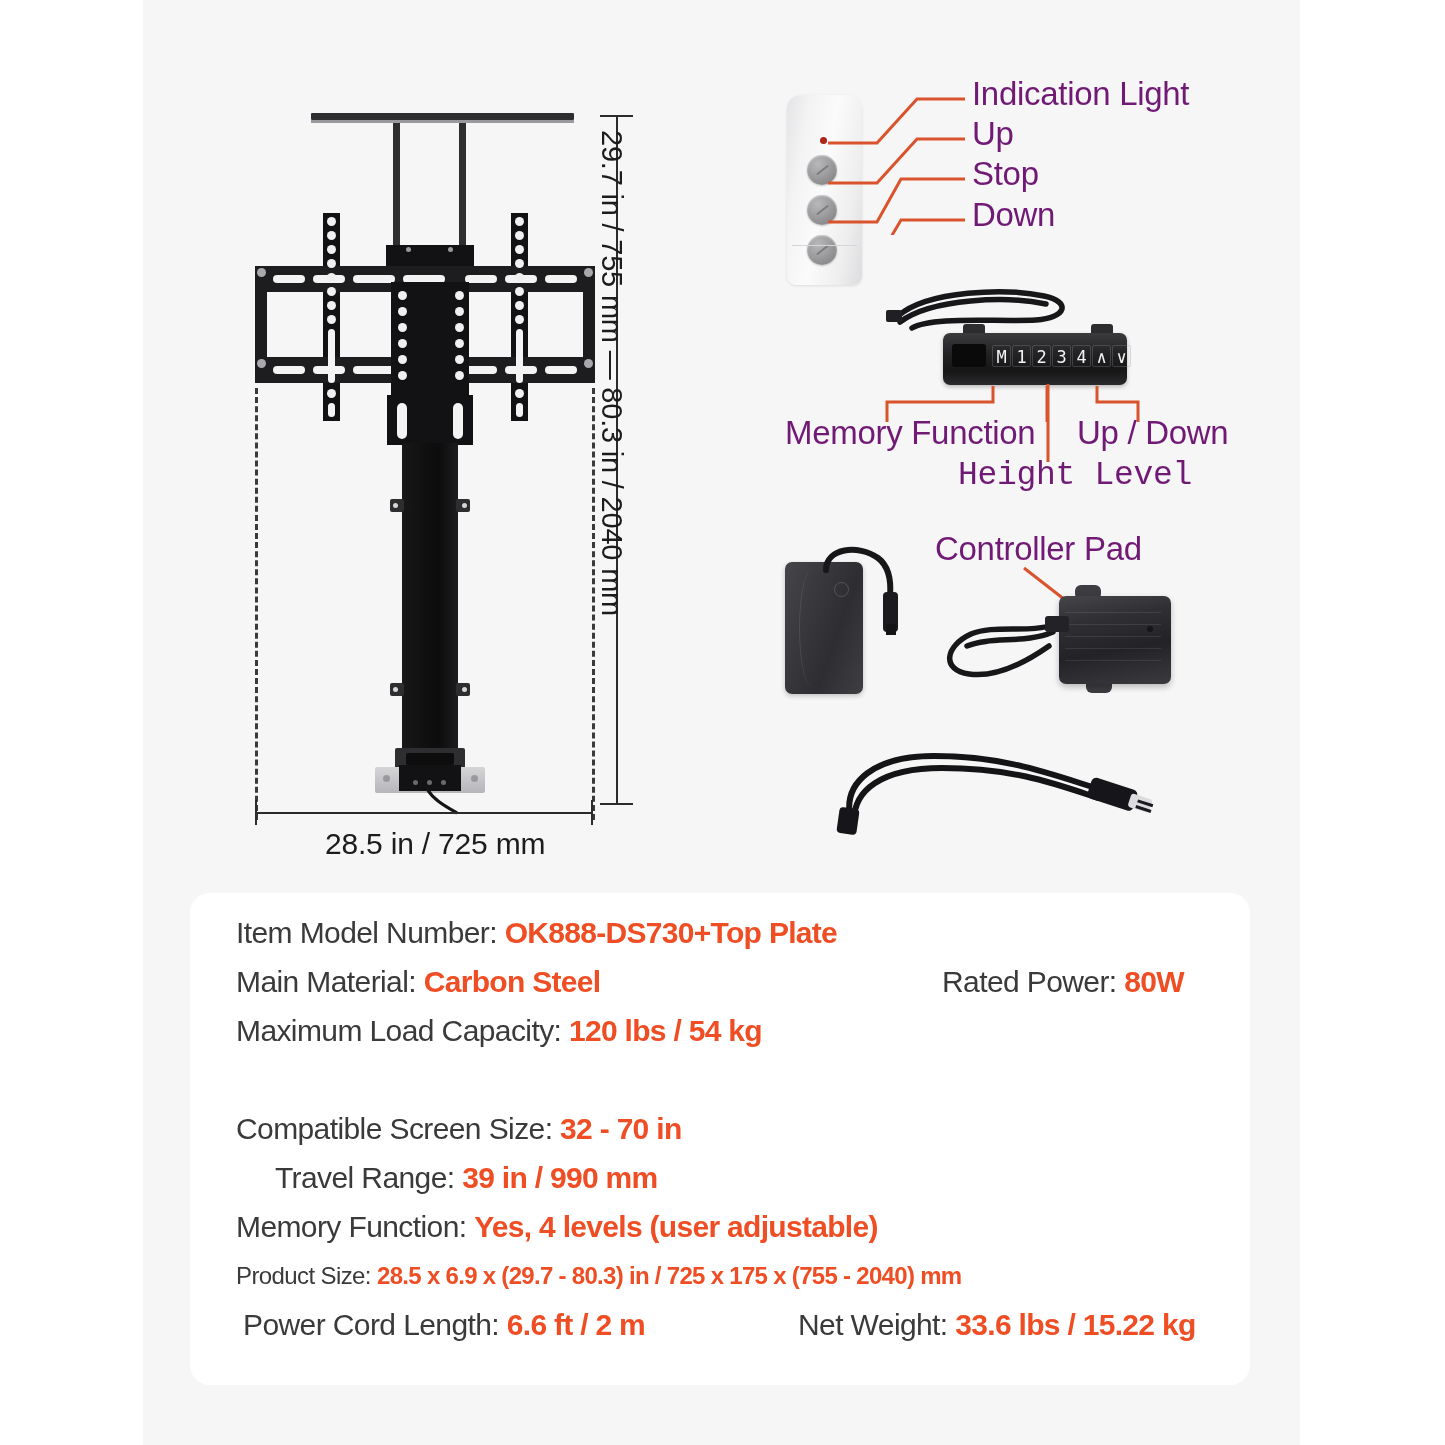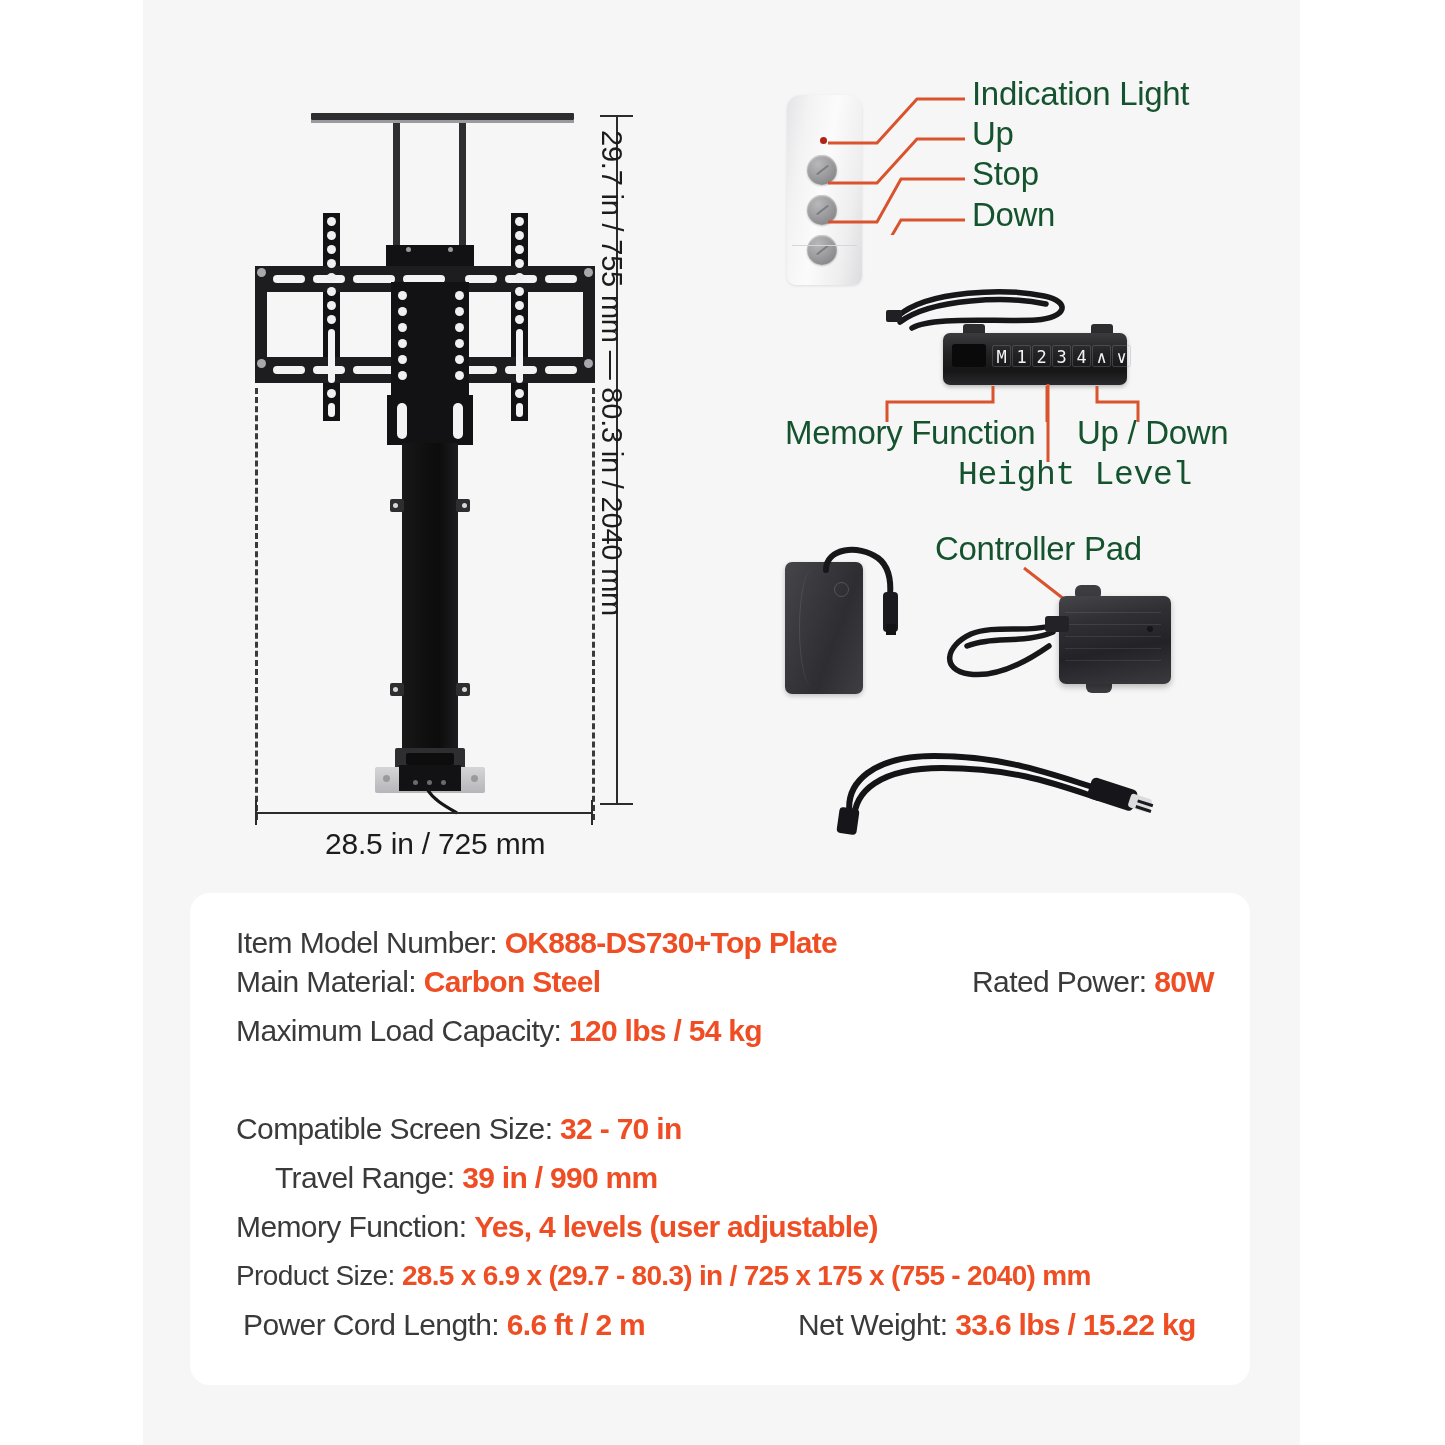--- a/index.html
+++ b/index.html
@@ -99,21 +99,21 @@
     background:#7c7c80;transform:rotate(-38deg);border-radius:2px;
   }
   #led {
     position: absolute; left: 33px; top: 42px; width: 7px; height: 7px;
     border-radius: 50%; background: #b02418;
   }
 
   
   .callout {
     position: absolute;
-    color: #14532d;
+    color: #701a75;
     font-size: 33px;
     white-space: nowrap;
     letter-spacing: -0.3px;
   }
 
   
   #keypad {
     position: absolute; left: 943px; top: 333px;
     width: 184px; height: 52px;
     border-radius: 7px;
@@ -183,21 +183,21 @@
     letter-spacing: -0.6px;
   }
   .spec-value {
     color: #ef4e24;
     font-size: 30px;
     font-weight: bold;
     font-family: "Liberation Sans", sans-serif;
     letter-spacing: -0.7px;
   }
   .spec-row.sz .spec-label,
-  .spec-row.sz .spec-value { font-size: 28px; }
+  .spec-row.sz .spec-value { font-size: 24px; }
 </style>
 </head>
 <body>
 
 <div id="page">
   <div id="canvas"></div>
 
   <div id="stand">
 
     <div class="mt-mid" style="left:68px;top:18px;width:263px;height:7px;border-radius:1px;"></div>
@@ -423,33 +423,33 @@
     <g transform="rotate(18 272 56)">
       <rect x="258" y="42" width="48" height="22" rx="5" fill="#16161a"></rect>
       <rect x="300" y="46" width="22" height="14" rx="3" fill="#dcdcde"></rect>
       <rect x="308" y="50" width="16" height="3" fill="#1b1b1f"></rect>
       <rect x="308" y="56" width="16" height="3" fill="#1b1b1f"></rect>
     </g>
   </svg>
 
   <div id="spec-card">
 
-    <div class="spec-row" style="top:26px;">
+    <div class="spec-row" style="top:16px;">
       <span style="position:absolute;left:46px;">
         <span class="spec-label">Item Model Number: </span>
         <span class="spec-value">OK888-DS730+Top Plate</span>
       </span>
     </div>
 
     <div class="spec-row" style="top:65px;">
       <span style="position:absolute;left:46px;">
         <span class="spec-label">Main Material: </span>
         <span class="spec-value">Carbon Steel</span>
       </span>
-      <span style="position:absolute;left:782px;text-align:right;">
+      <span style="position:absolute;left:752px;text-align:right;">
         <span class="spec-label">Rated Power: </span>
         <span class="spec-value">80W</span>
       </span>
     </div>
 
     <div class="spec-row" style="top:114px;text-align:center;">
       <span style="position:absolute;left:46px;">
         <span class="spec-label">Maximum Load Capacity: </span>
         <span class="spec-value">120 lbs / 54 kg</span>
       </span>

